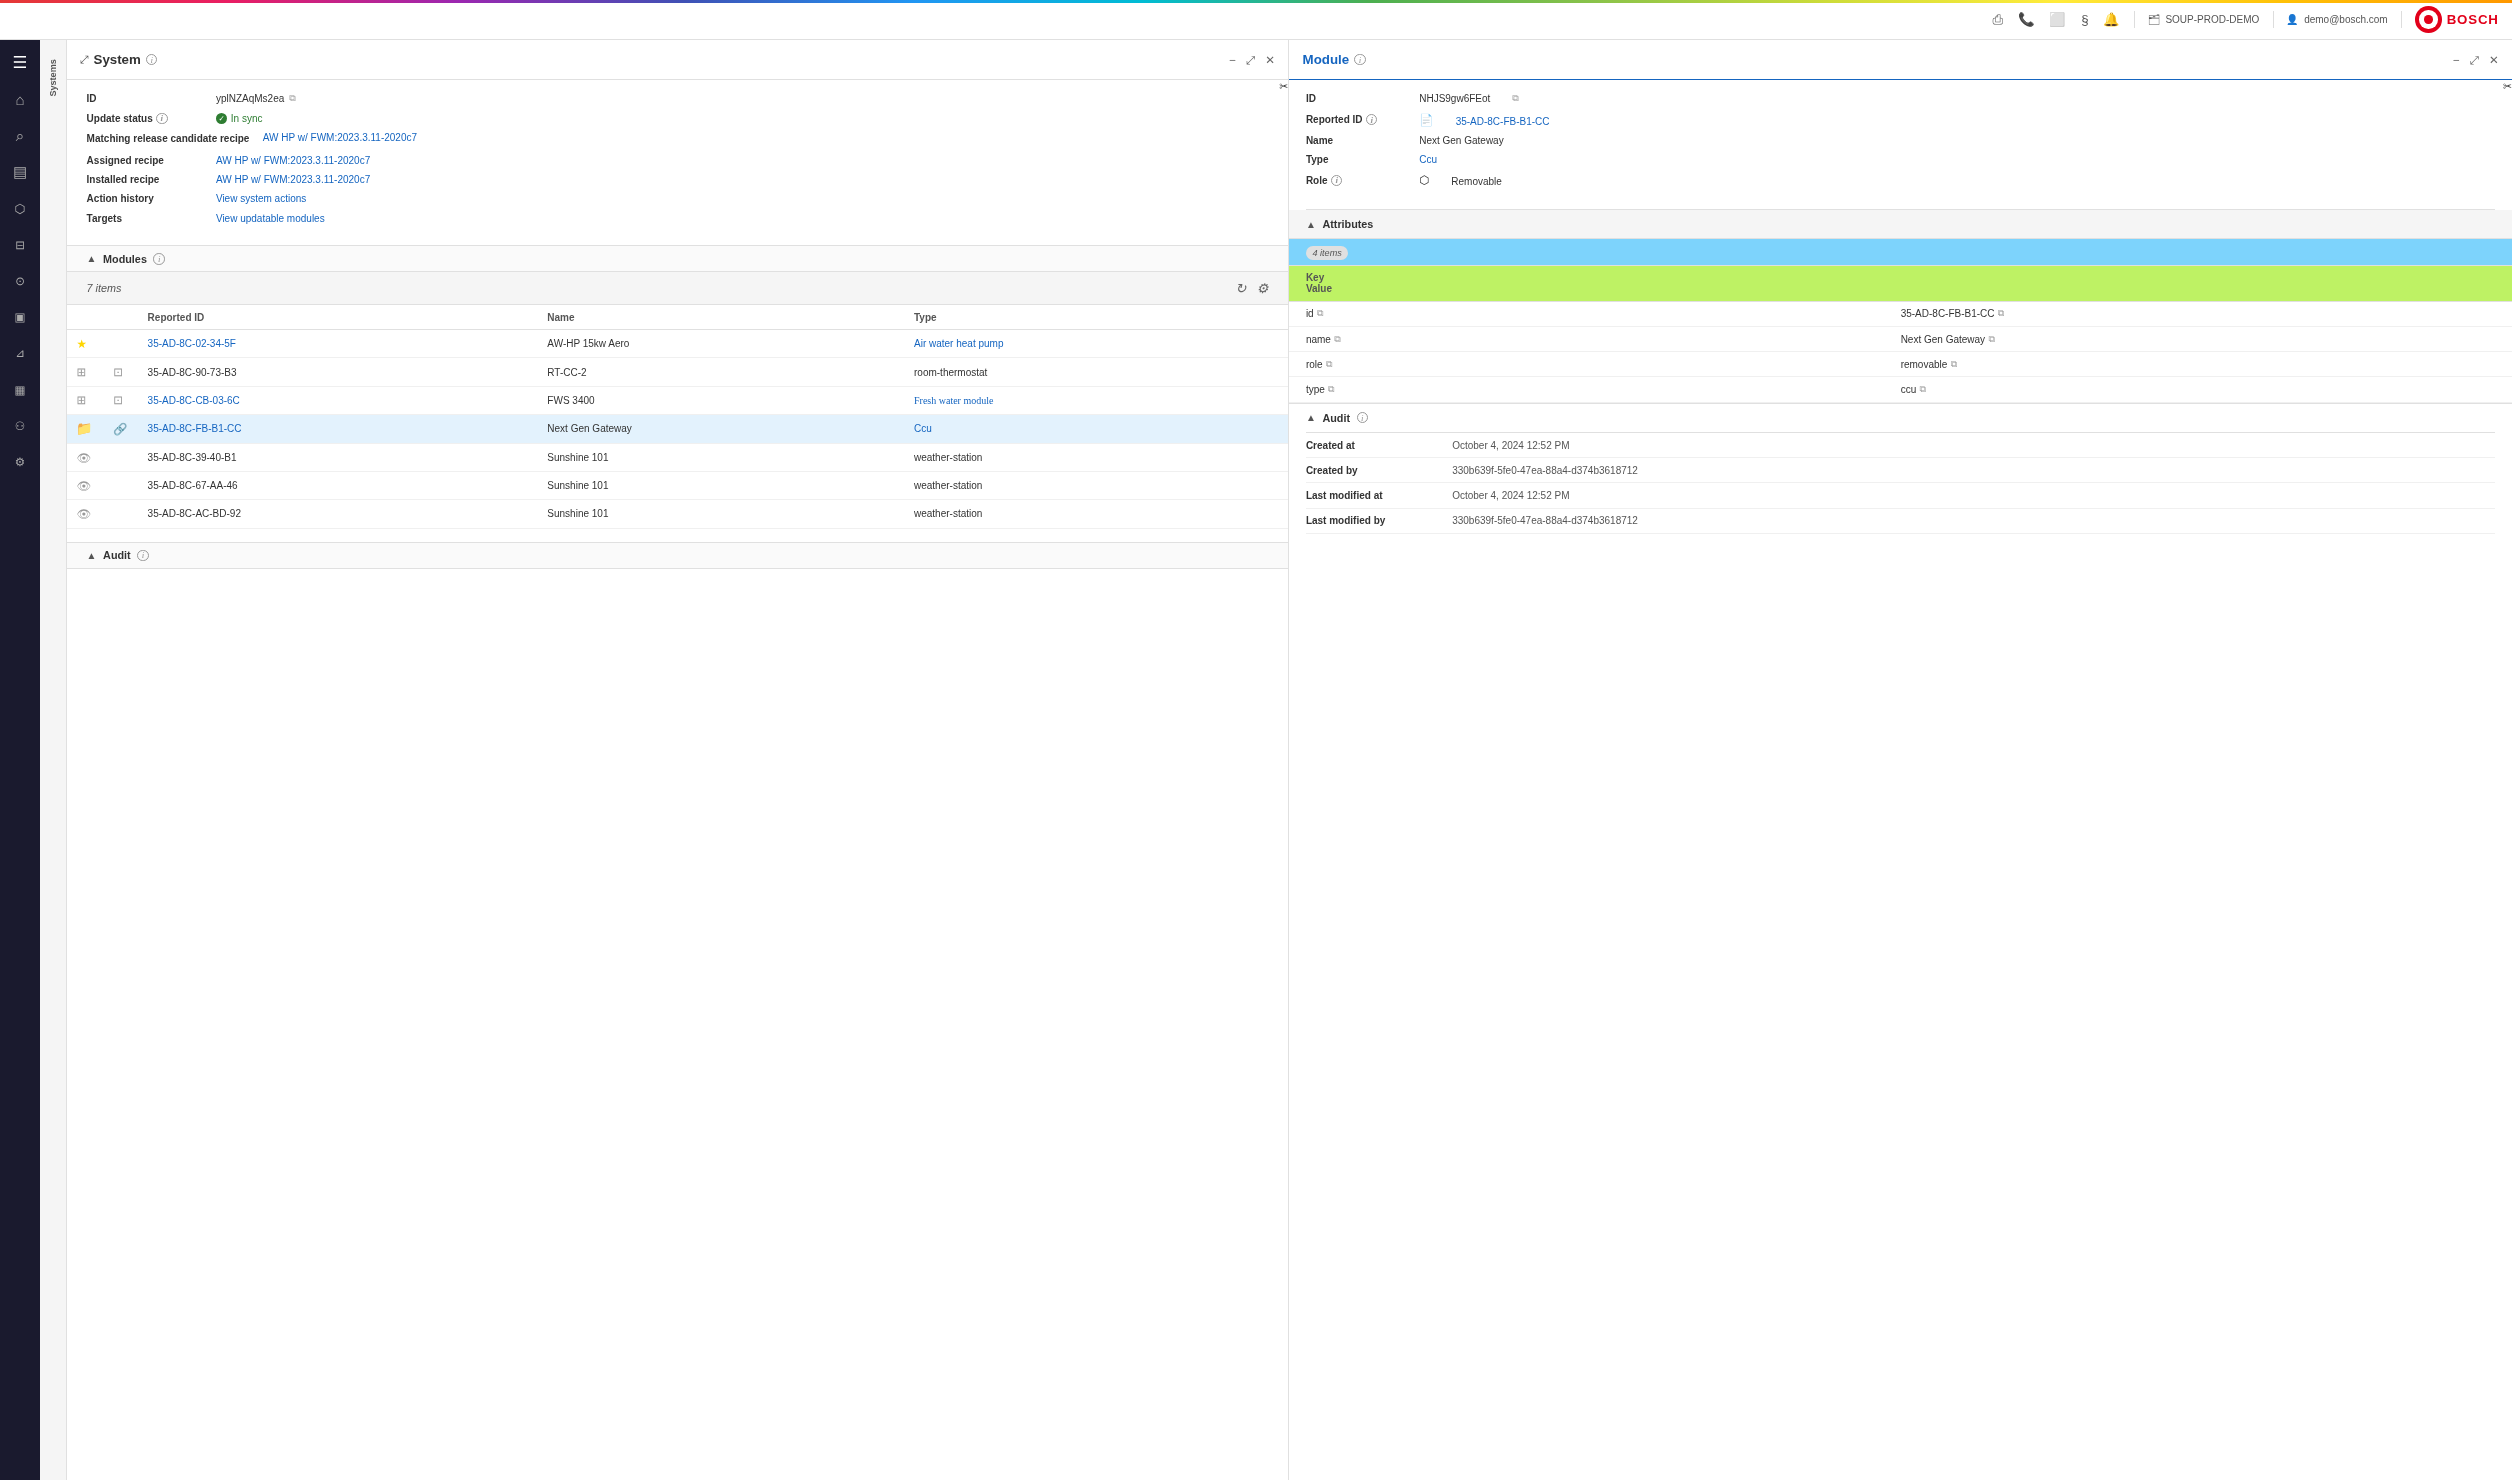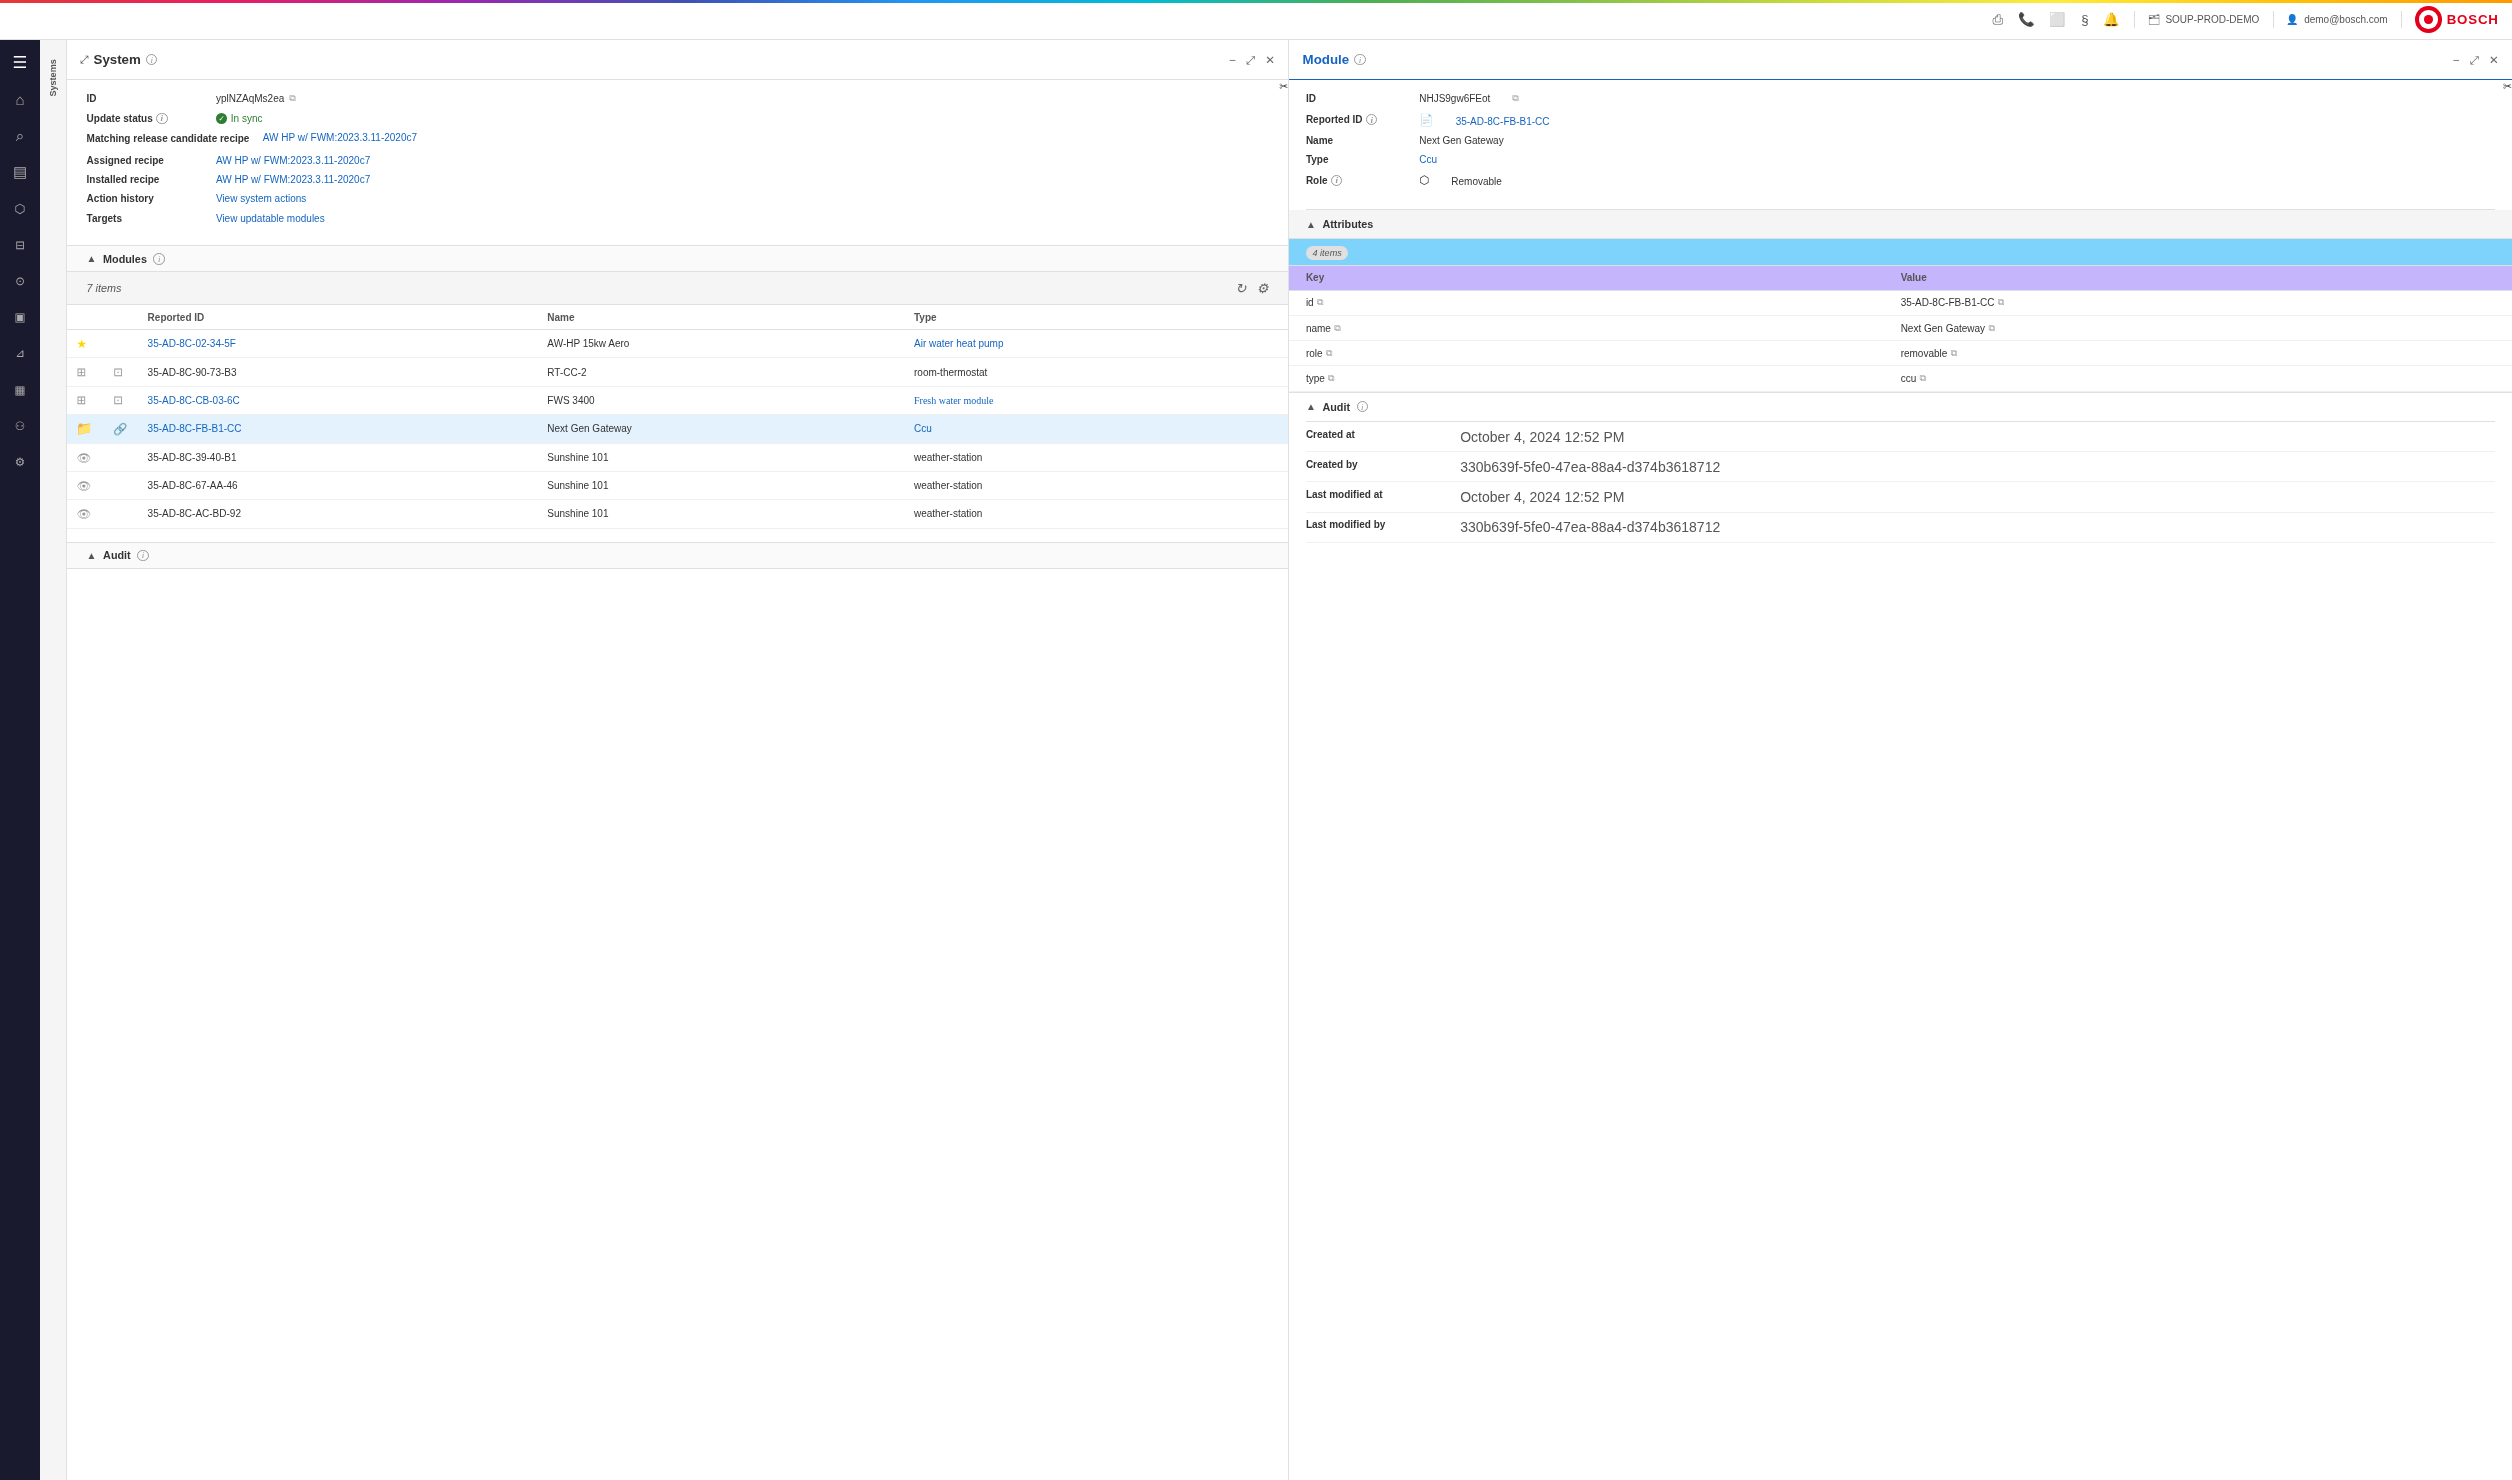--- a/index.html
+++ b/index.html
@@ -241,24 +241,24 @@
     .attr-count-badge {
       background: #e0e0e0;
       padding: 1.7px 6.6px;
       border-radius: 8.3px;
       font-size: 9.1px;
       color: #555;
       font-style: italic;
     }
     .attr-table-header {
       display: grid;
-      grid-template-columns: 1fr 1fr;
+      grid-template-columns: 1fr;
       padding: 6.6px 16.6px;
       border-bottom: 0.8px solid #e0e0e0;
-      background: #c4b5fd;
+      background: #bef264;
     }
     .attr-table-header-cell {
       font-size: 10px;
       font-weight: 600;
       color: #555;
     }
     .attr-row {
       display: grid;
       grid-template-columns: 1fr 1fr;
       padding: 6.6px 16.6px;
@@ -284,21 +284,21 @@
       padding: 6.6px 0;
       border-bottom: 0.8px solid #f0f0f0;
       gap: 13.3px;
     }
     .audit-label {
       font-weight: 700;
       font-size: 10px;
       min-width: 133px;
       flex-shrink: 0;
     }
-    .audit-value { font-size: 14px; color: #555; word-break: break-all; margin-left: 8px; }
+    .audit-value { font-size: 10px; color: #555; word-break: break-all; }
 
     
     .module-info { padding: 13.3px 16.6px; }
     .module-info-row {
       display: flex;
       align-items: center;
       margin-bottom: 8.3px;
       gap: 13.3px;
     }
     .module-info-label {

